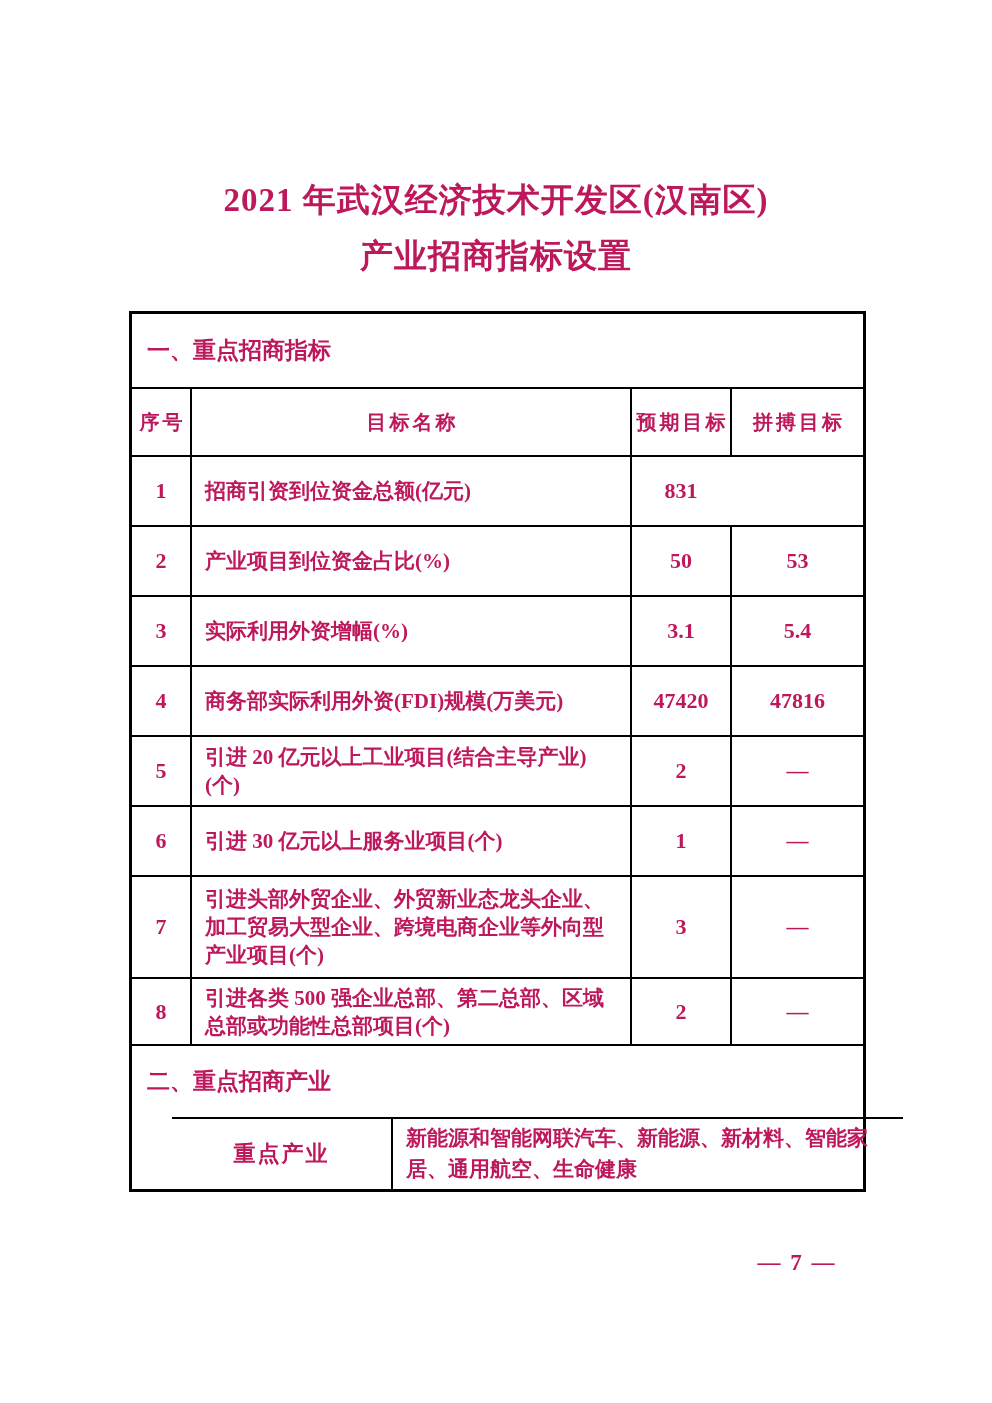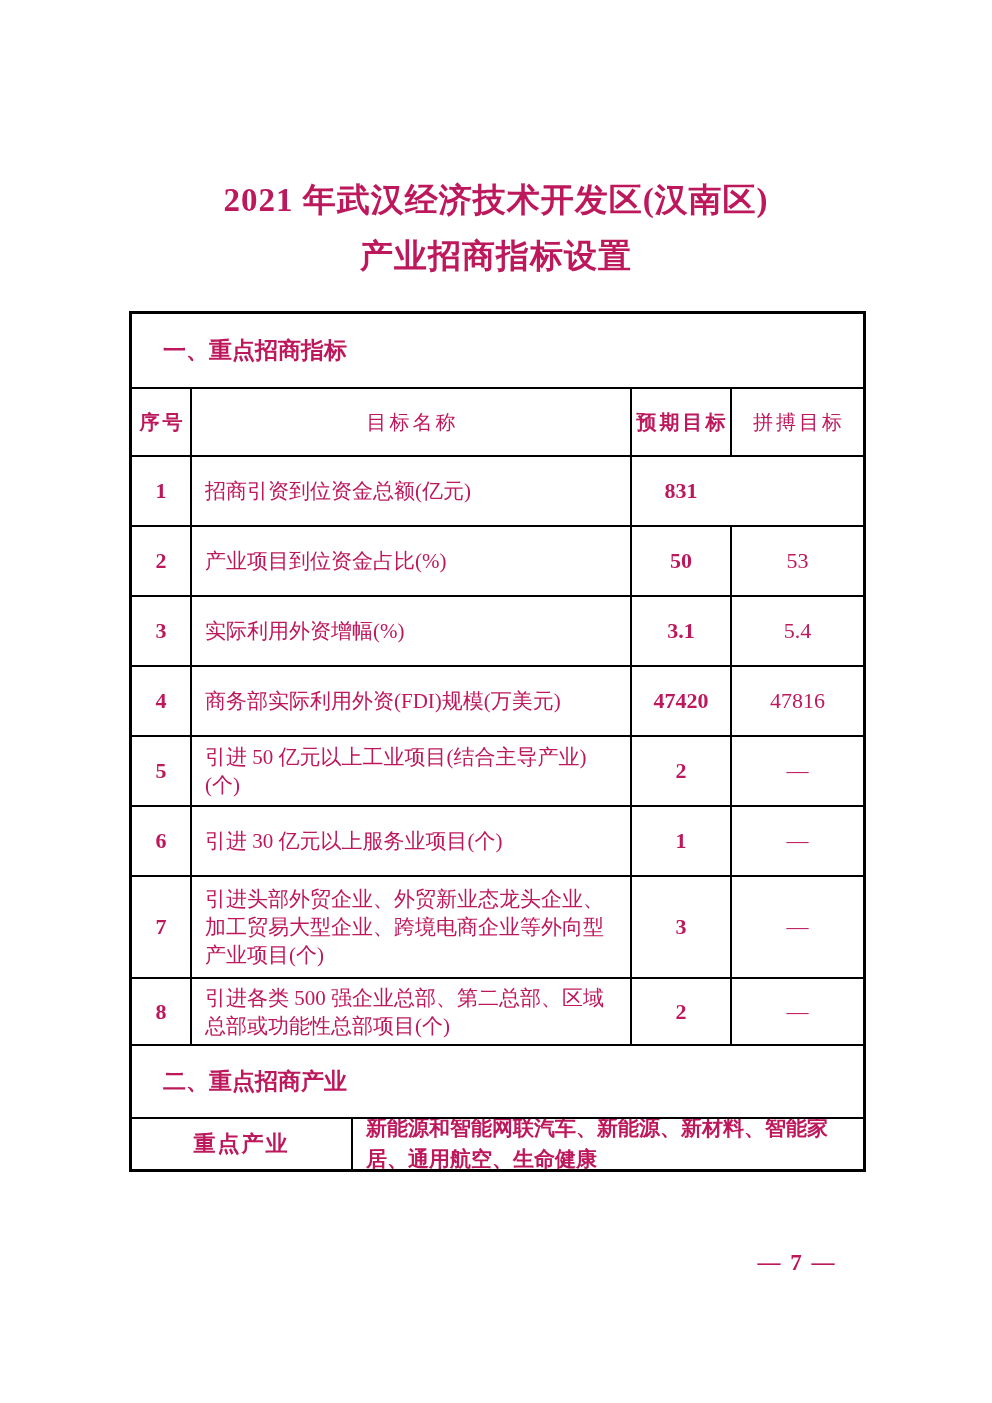--- a/index.html
+++ b/index.html
@@ -24,33 +24,33 @@
     border:3px solid #000;
     background:#fff;
   }
   .trow { display:flex; width:100%; }
   .trow + .trow { border-top:2px solid #000; }
   .cell { display:flex; align-items:center; overflow:hidden; }
   .cell + .cell { border-left:2px solid #000; }
 
   .row-section { height:73px; }
   .row-section .cell {
-    width:100%; padding-left:31px;
+    width:100%; padding-left:15px;
     font-weight:bold; font-size:23px;border-radius:24px;
   }
   .row-header { height:68px; }
   .row-h70 { height:70px; }
   .row-h102 { height:102px; }
   .row-h67 { height:67px; }
-  .row-bottom { height:52px; }
+  .row-bottom { height:72px;margin-left:40px; }
 
   .c-no   { width:58px;  justify-content:center; font-weight:bold; font-size:22px; }
-  .c-name { width:440px; padding:6px 10px 6px 13px; font-weight:normal; font-size:21px; line-height:28px; }
+  .c-name { width:440px; padding:6px 10px 6px 13px; font-weight:bold; font-size:21px; line-height:28px; }
   .c-exp  { width:100px; justify-content:center; font-weight:bold; font-size:22px; }
-  .c-str  { flex:1;      justify-content:center; font-weight:normal; font-size:22px; }
+  .c-str  { flex:1;      justify-content:center; font-weight:bold; font-size:22px; }
 
   .row-header .c-no, .row-header .c-name, .row-header .c-exp, .row-header .c-str {
     justify-content:center; font-size:20px; letter-spacing:3px; padding:0;
     text-indent:3px;
   }
 
   .c-industry-label { width:219px; justify-content:center; font-weight:bold; font-size:22px; letter-spacing:2px; }
   .c-industry-value { flex:1; padding:6px 14px 6px 13px; font-weight:bold; font-size:21px; line-height:31px; }
 
   .page-number {
@@ -105,21 +105,21 @@
 
     <div class="trow row-h70">
       <div class="cell c-no">4</div>
       <div class="cell c-name">商务部实际利用外资(FDI)规模(万美元)</div>
       <div class="cell c-exp">47420</div>
       <div class="cell c-str">47816</div>
     </div>
 
     <div class="trow row-h70">
       <div class="cell c-no">5</div>
-      <div class="cell c-name">引进 50 亿元以上工业项目(结合主导产业)(个)</div>
+      <div class="cell c-name">引进 20 亿元以上工业项目(结合主导产业)(个)</div>
       <div class="cell c-exp">2</div>
       <div class="cell c-str">—</div>
     </div>
 
     <div class="trow row-h70">
       <div class="cell c-no">6</div>
       <div class="cell c-name">引进 30 亿元以上服务业项目(个)</div>
       <div class="cell c-exp">1</div>
       <div class="cell c-str">—</div>
     </div>

